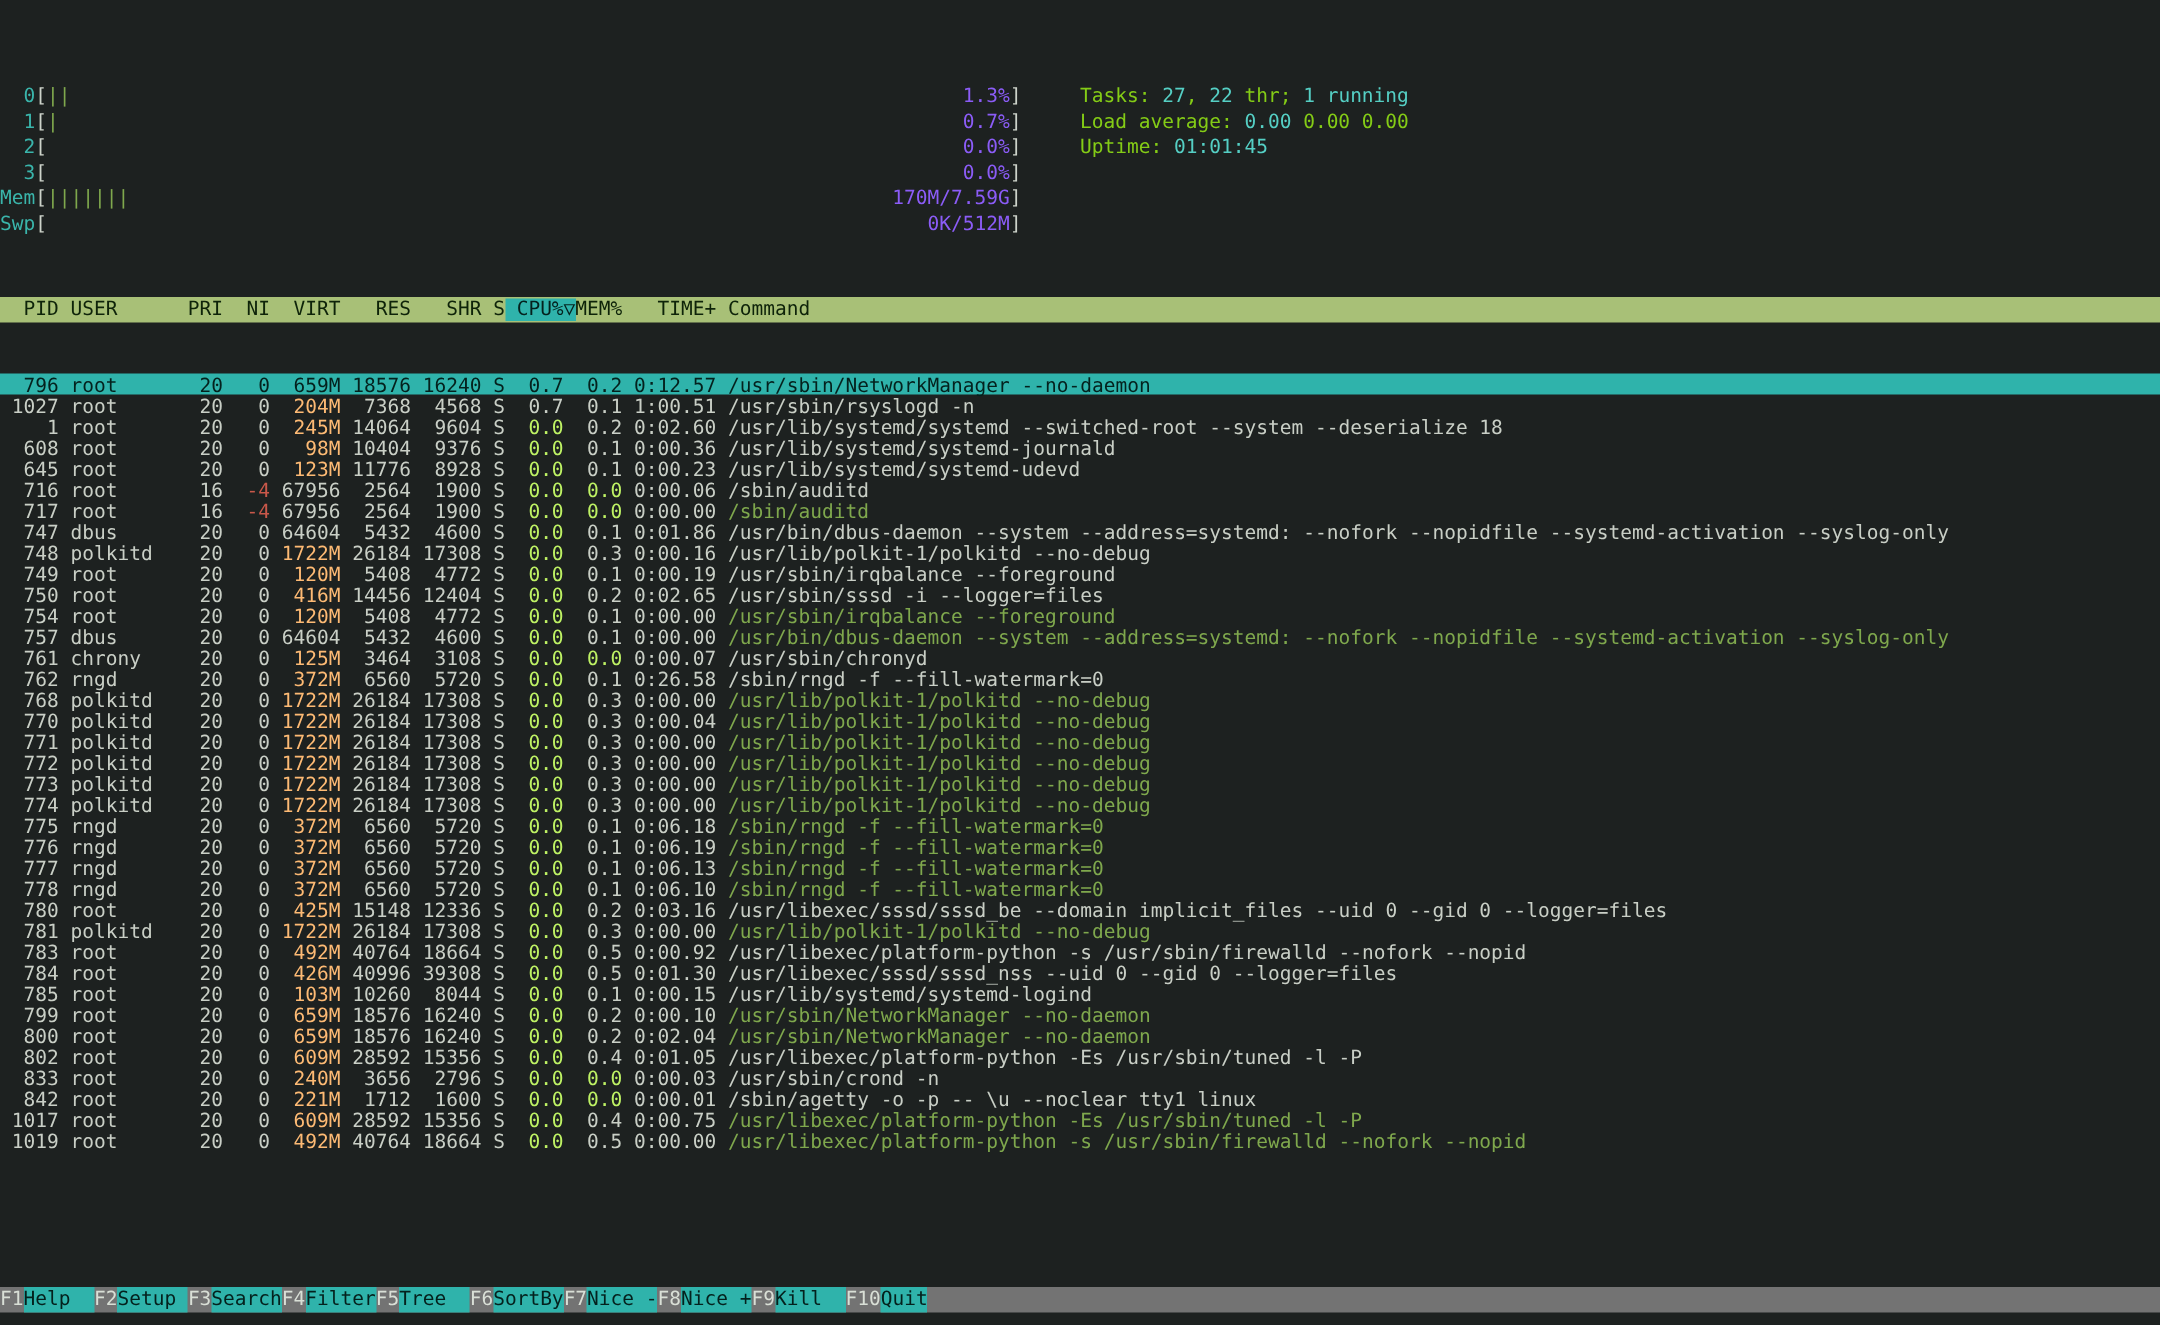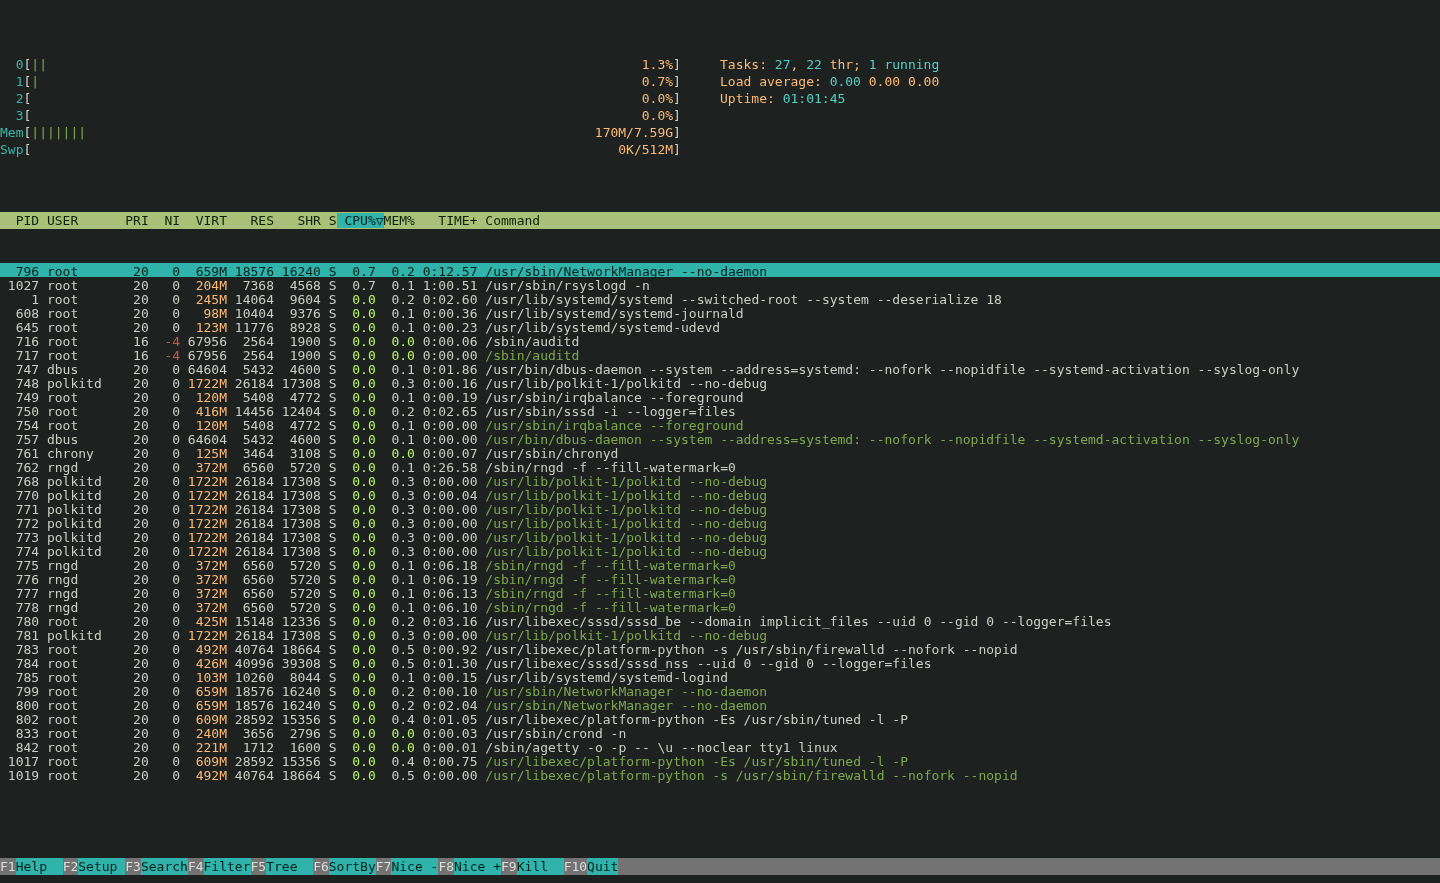--- a/index.html
+++ b/index.html
@@ -9,25 +9,25 @@
     position:relative;width:1440px;height:883px;padding-top:22px;
     font-family:"DejaVu Sans Mono","Liberation Mono",monospace;
     font-size:13px;line-height:17px;white-space:pre;color:#c9cfc6;overflow:hidden;
   }
   .header{display:flex;align-items:flex-start}
   .mline{display:flex}
   .mlabel{color:#3ab5ab}
   .mbracket{color:#cdd3ca}
   .marea{display:inline-flex;justify-content:space-between;width:82ch}
   .mbars{color:#7fa84d}
-  .mvalue{color:#fdba74}
+  .mvalue{color:#8b5cf6}
   .meters-right{margin-left:5ch}
-  .slabel{color:#fdba74}
+  .slabel{color:#84cc16}
   .sval{color:#55cfc4;font-weight:normal}
-  .thead{margin-top:20px;background:#a8c077;color:#0e2309;width:100%}
+  .thead{margin-top:6px;background:#a8c077;color:#0e2309;width:100%}
   .hcell.sort{background:#2fb3ab;color:#04211d}
   .prow{height:14px;width:100%}
   .c-fg{color:#c9cfc6}
   .c-dim{color:#bef264}
   .c-mem{color:#fdba74}
   .c-red{color:#c9584a}
   .c-green{color:#7fa84d}
   .prow.sel{background:#2fb3ab}
   .prow.sel span{color:#04211d !important}
   .fnbar{position:absolute;left:0;top:858px;width:100%;display:flex;background:#737373}

